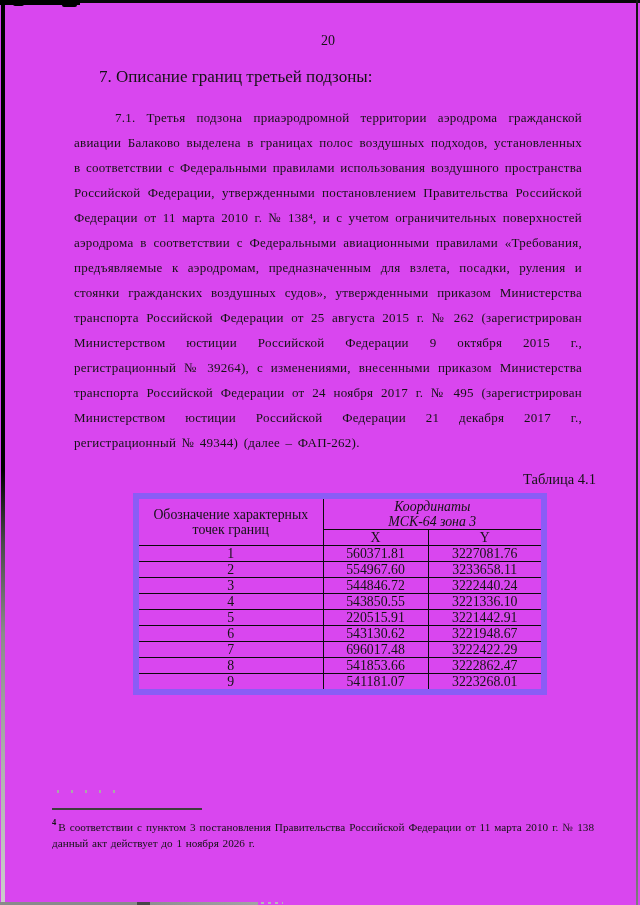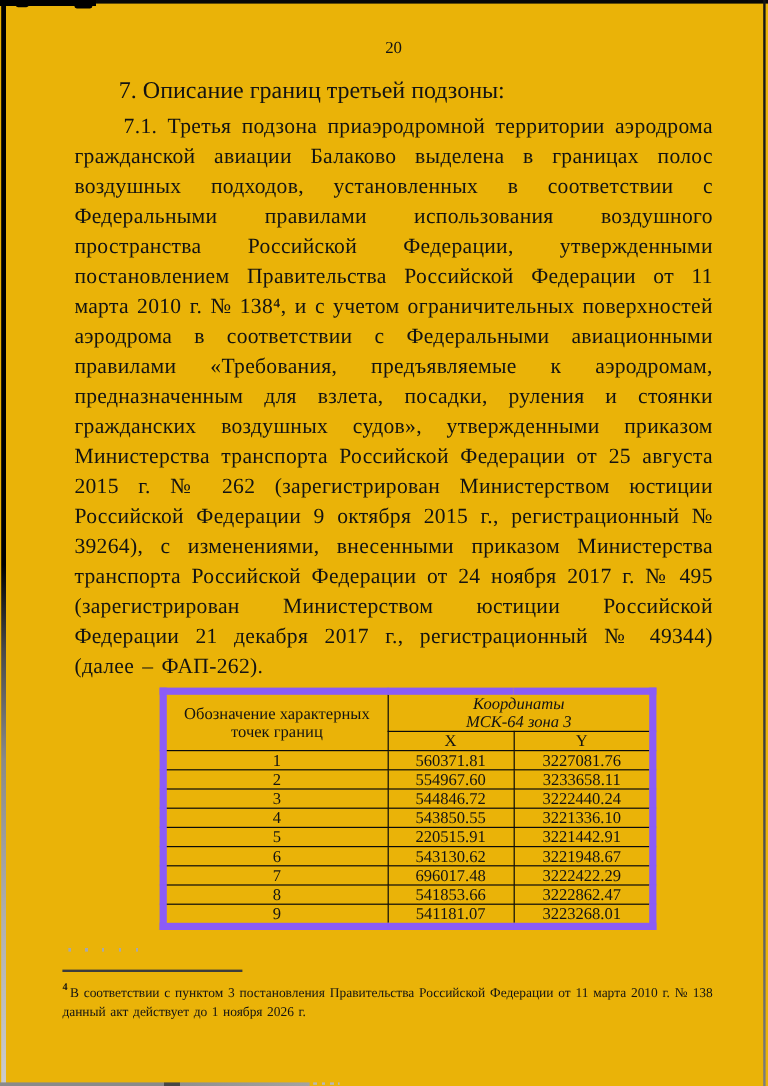--- a/index.html
+++ b/index.html
@@ -1,21 +1,21 @@
 <!DOCTYPE html>
 <html><head>
 <meta charset="utf-8">
 <style>
   * { box-sizing: border-box; }
   html, body { margin: 0; padding: 0; background: #ffffff; }
   .page {
     position: relative;
     width: 640px;
     height: 905px;
-    background: #eab308;
+    background: #d946ef;
     overflow: hidden;
     font-family: "Liberation Serif", "DejaVu Serif", serif;
     color: #131313;
   }
 
   
   .scan-edge-top {
     position: absolute; top: 0; left: 0; width: 100%; height: 3px;
     background: #070707;
   }
@@ -55,27 +55,27 @@
   .content {
     position: absolute; left: 58px; top: 0; width: 540px;
   }
   .page-number {
     margin-top: 33px;
     text-align: center;
     font-size: 14px;
   }
   .heading {
     margin: 15px 0 0 0;
-    font-size: 20px;
+    font-size: 17px;
     text-indent: 41px;
     line-height: 25px;
   }
   .para {
-    margin: 4px;
-    font-size: 18px;
+    margin: 16px;
+    font-size: 13px;
     line-height: 25px;
     text-align: justify;
     text-indent: 41px;
     word-spacing: 2px;
     letter-spacing: 0.25px;
   }
   .table-caption {
     margin-top: 5px;
     padding-right: 2px;
     text-align: right;
@@ -161,20 +161,21 @@
 
   <div class="content">
 
     <div class="page-number">20</div>
 
     <p class="heading">7. Описание границ третьей подзоны:</p>
 
     <p class="para">7.1. Третья подзона приаэродромной территории аэродрома гражданской авиации Балаково выделена в границах полос воздушных подходов, установленных в соответствии с Федеральными правилами использования воздушного пространства Российской Федерации, утвержденными постановлением Правительства Российской Федерации от 11 марта 2010 г. № 138⁴, и с учетом ограничительных поверхностей аэродрома в соответствии с Федеральными авиационными правилами «Требования, предъявляемые к аэродромам, предназначенным для взлета, посадки, руления и стоянки гражданских воздушных судов», утвержденными приказом Министерства транспорта Российской Федерации от 25 августа 2015 г. № 262 (зарегистрирован Министерством юстиции Российской Федерации 9 октября 2015 г., регистрационный № 39264), с изменениями, внесенными приказом Министерства транспорта Российской Федерации от 24 ноября 2017 г. № 495 (зарегистрирован Министерством юстиции Российской Федерации 21 декабря 2017 г., регистрационный № 49344) (далее – ФАП-262).</p>
 
 
+    <div class="table-caption">Таблица 4.1</div>
 
     <table class="coords">
       <colgroup>
         <col style="width:187px">
         <col style="width:105px">
         <col style="width:116px">
       </colgroup>
       <tbody>
         <tr>
           <td rowspan="2" class="th-points">Обозначение характерных точек границ</td>

